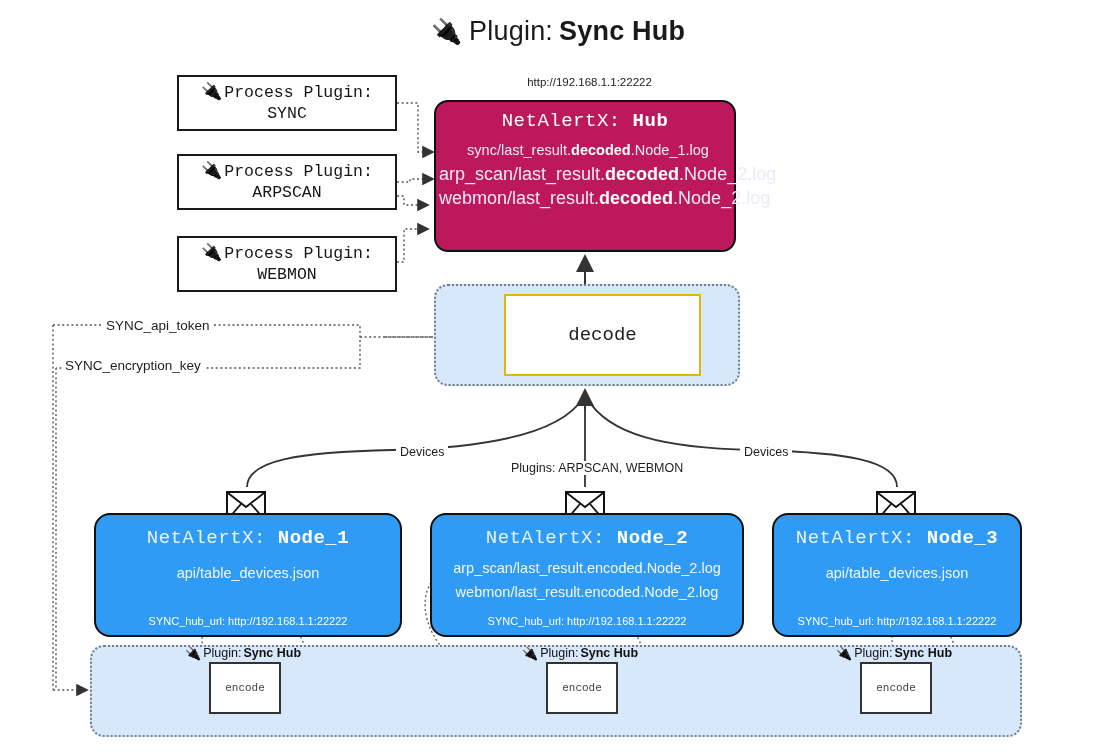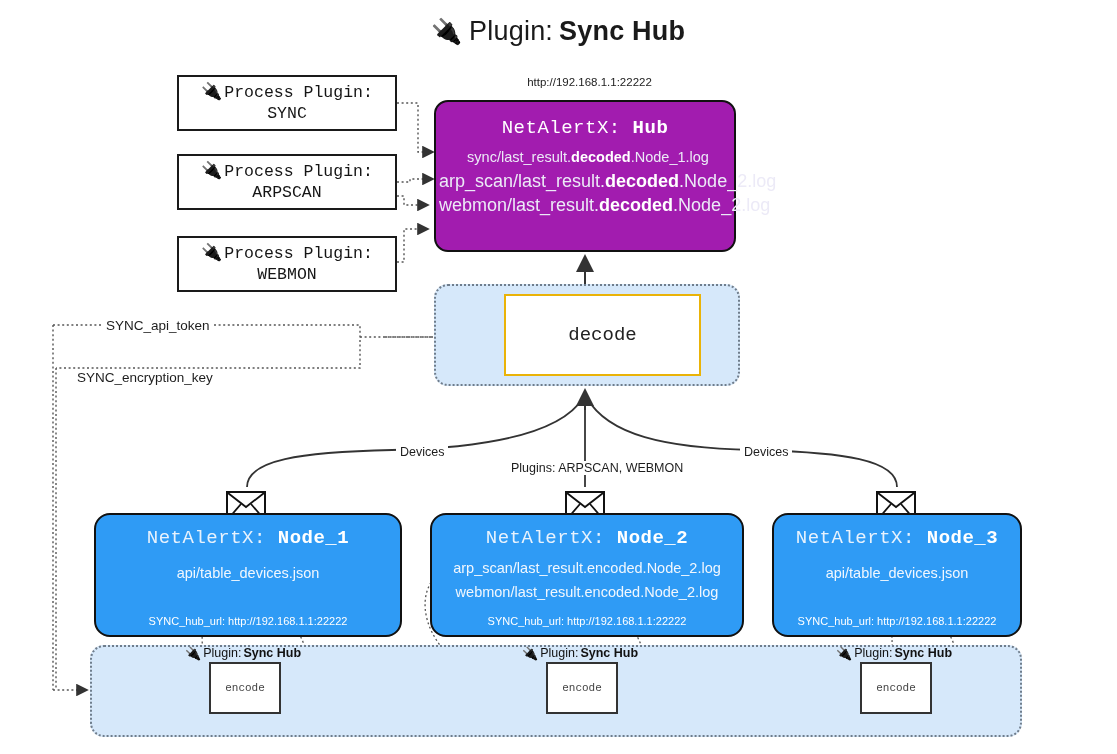--- a/index.html
+++ b/index.html
@@ -18,23 +18,23 @@
   #title .t-light{font-weight:400;}
   #title .t-bold{font-weight:700;}
   .plug{font-size:25px;line-height:1;filter:grayscale(1) contrast(2.2) brightness(.45);}
 
   
   #hub-url{left:452px;top:76px;width:275px;text-align:center;font-size:11.5px;color:#222;}
 
   
   #hub{
     left:434px;top:100px;width:302px;height:152px;border-radius:14px;
-    background:#a21caf;border:2.5px solid #111;
+    background:#be185d;border:2.5px solid #111;
     box-shadow:0 0 0 0 rgba(0,0,0,0);
-    padding-top:15px;
+    padding-top:8px;
   }
   #hub .hub-title{
     text-align:center;font-family:"Liberation Mono",monospace;font-size:19px;color:#fff;
     margin-bottom:6px;letter-spacing:.5px;
   }
   #hub .hub-title b{font-weight:700;}
   .hub-line{
     font-size:14.5px;color:#eceaf7;text-align:center;padding-left:6px;line-height:24px;white-space:nowrap;
   }
   .hub-line b{color:#ffffff;font-weight:700;}
@@ -59,21 +59,21 @@
   }
   #decode{
     left:504px;top:294px;width:197px;height:82px;background:#fff;border:2px solid #eab308;
     display:flex;align-items:center;justify-content:center;
     font-family:"Liberation Mono",monospace;font-size:19px;color:#222;
   }
 
   
   .tok{font-size:13.5px;color:#1d1d1d;background:#fff;padding:0 3px;}
   #tok1{left:103px;top:318px;}
-  #tok2{left:62px;top:370px;margin-left:12px;}
+  #tok2{left:62px;top:358px;}
 
   
   .elabel{font-size:12.5px;color:#1d1d1d;background:#fff;padding:0 4px;}
   #lbl-dev-l{left:396px;top:445px;}
   #lbl-dev-r{left:740px;top:445px;}
   #lbl-plugins{left:507px;top:461px;}
 
   
   .node{
     height:124px;border-radius:16px;background:#2f9bf5;border:2.5px solid #111;

